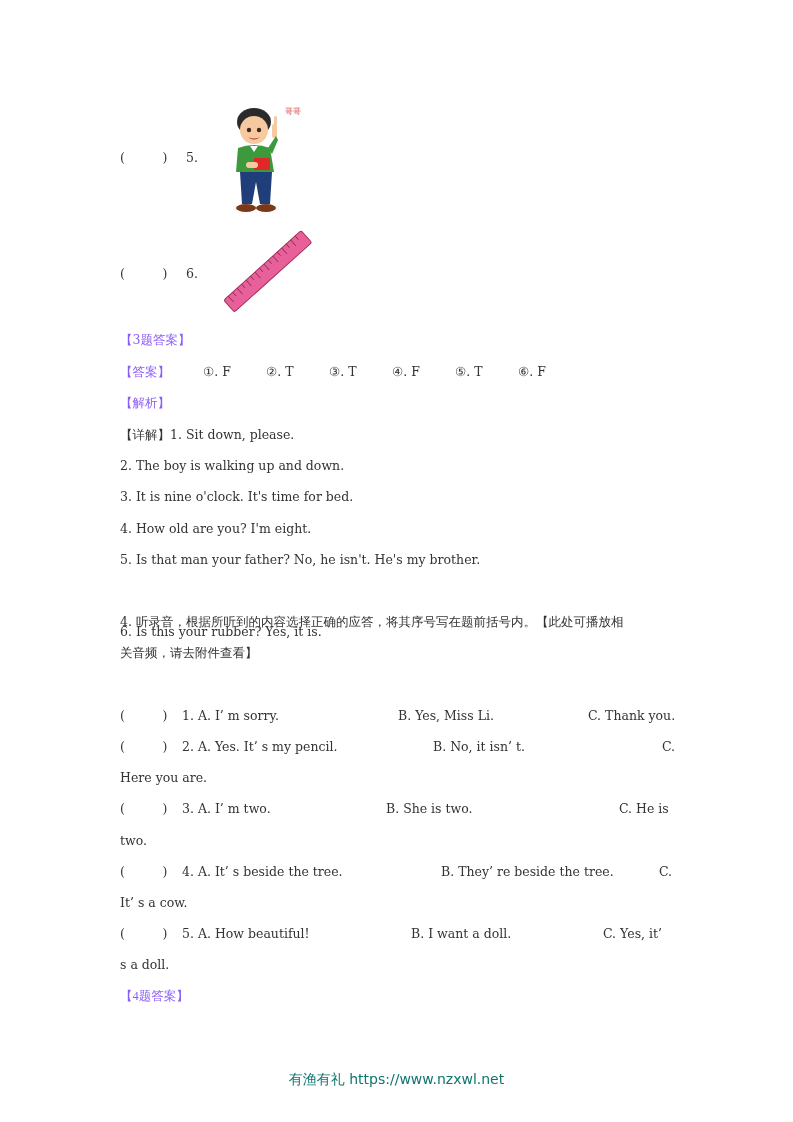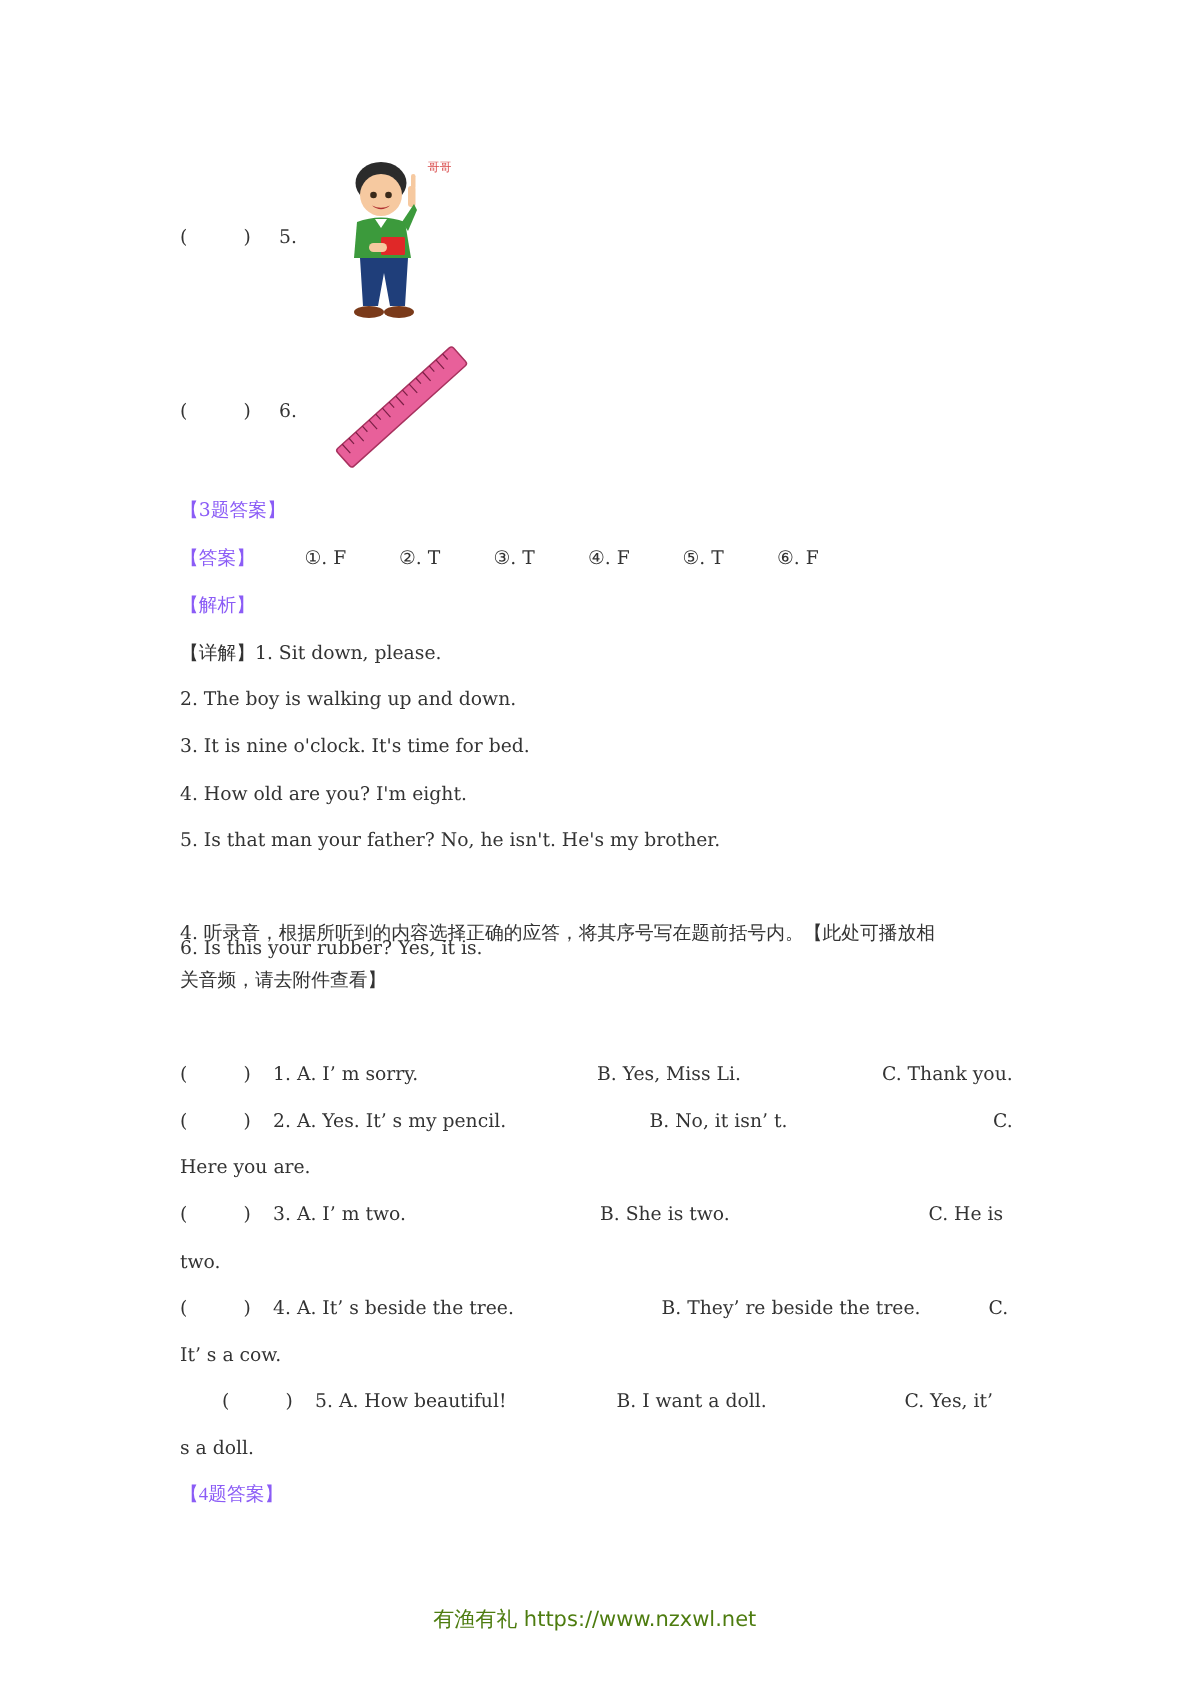--- a/index.html
+++ b/index.html
@@ -5,21 +5,21 @@
   html, body { margin: 0; padding: 0; background: #ffffff; }
   body { width: 793px; height: 1122px; position: relative; overflow: hidden;
          font-family: "DejaVu Serif", "Liberation Serif", serif; color: #333333; }
   .line { position: absolute; left: 120px; font-size: 12.5px; line-height: 16px; white-space: nowrap; }
   .blue { color: #8b5cf6; }
   .paren { display: inline-block; width: 62px; }
   .num { display: inline-block; }
   .ans-item { position: absolute; font-size: 12.5px; line-height: 16px; }
   .opt { position: absolute; font-size: 12.5px; line-height: 16px; white-space: nowrap; }
   .footer { position: absolute; top: 1071px; left: 0; width: 793px; text-align: center;
-            font-family: "DejaVu Sans", "Liberation Sans", sans-serif; font-size: 14px; color: #4d7c0f; }
+            font-family: "DejaVu Sans", "Liberation Sans", sans-serif; font-size: 14px; color: #0f766e; }
   .img-box { position: absolute; }
 </style>
 </head>
 <body>
 
 <div class="line" style="top:150px;">
   <span class="paren">(　　　)</span>
   <span class="num">5.</span>
 </div>
 <div class="img-box" style="left:228px; top:104px; width:60px; height:112px;">
@@ -114,32 +114,32 @@
 <div class="line" style="top:739px;">
   <span class="paren">(　　　)</span><span>2.</span> <span>A. Yes. It’ s my pencil.</span>
 </div>
 <div class="opt" style="left:433px; top:739px;">B. No, it isn’ t.</div>
 <div class="opt" style="left:662px; top:739px;">C.</div>
 <div class="line" style="top:770px;">Here you are.</div>
 
 <div class="line" style="top:801px;">
   <span class="paren">(　　　)</span><span>3.</span> <span>A. I’ m two.</span>
 </div>
-<div class="opt" style="left:400px; top:801px;text-align:right;">B. She is two.</div>
+<div class="opt" style="left:386px; top:801px;text-align:right;">B. She is two.</div>
 <div class="opt" style="left:619px; top:801px;">C. He is</div>
 <div class="line" style="top:833px;">two.</div>
 
 <div class="line" style="top:864px;">
   <span class="paren">(　　　)</span><span>4.</span> <span>A. It’ s beside the tree.</span>
 </div>
 <div class="opt" style="left:441px; top:864px;">B. They’ re beside the tree.</div>
 <div class="opt" style="left:659px; top:864px;">C.</div>
 <div class="line" style="top:895px;">It’ s a cow.</div>
 
-<div class="line" style="top:926px;margin-left:28px;">
+<div class="line" style="top:926px;">
   <span class="paren">(　　　)</span><span>5.</span> <span>A. How beautiful!</span>
 </div>
 <div class="opt" style="left:411px; top:926px;">B. I want a doll.</div>
 <div class="opt" style="left:603px; top:926px;">C. Yes, it’</div>
 <div class="line" style="top:957px;">s a doll.</div>
 
 <div class="line blue" style="top:988px;font-family:Liberation Serif, serif;">【4题答案】</div>
 
 <div class="footer">有渔有礼 https://www.nzxwl.net</div>
 

